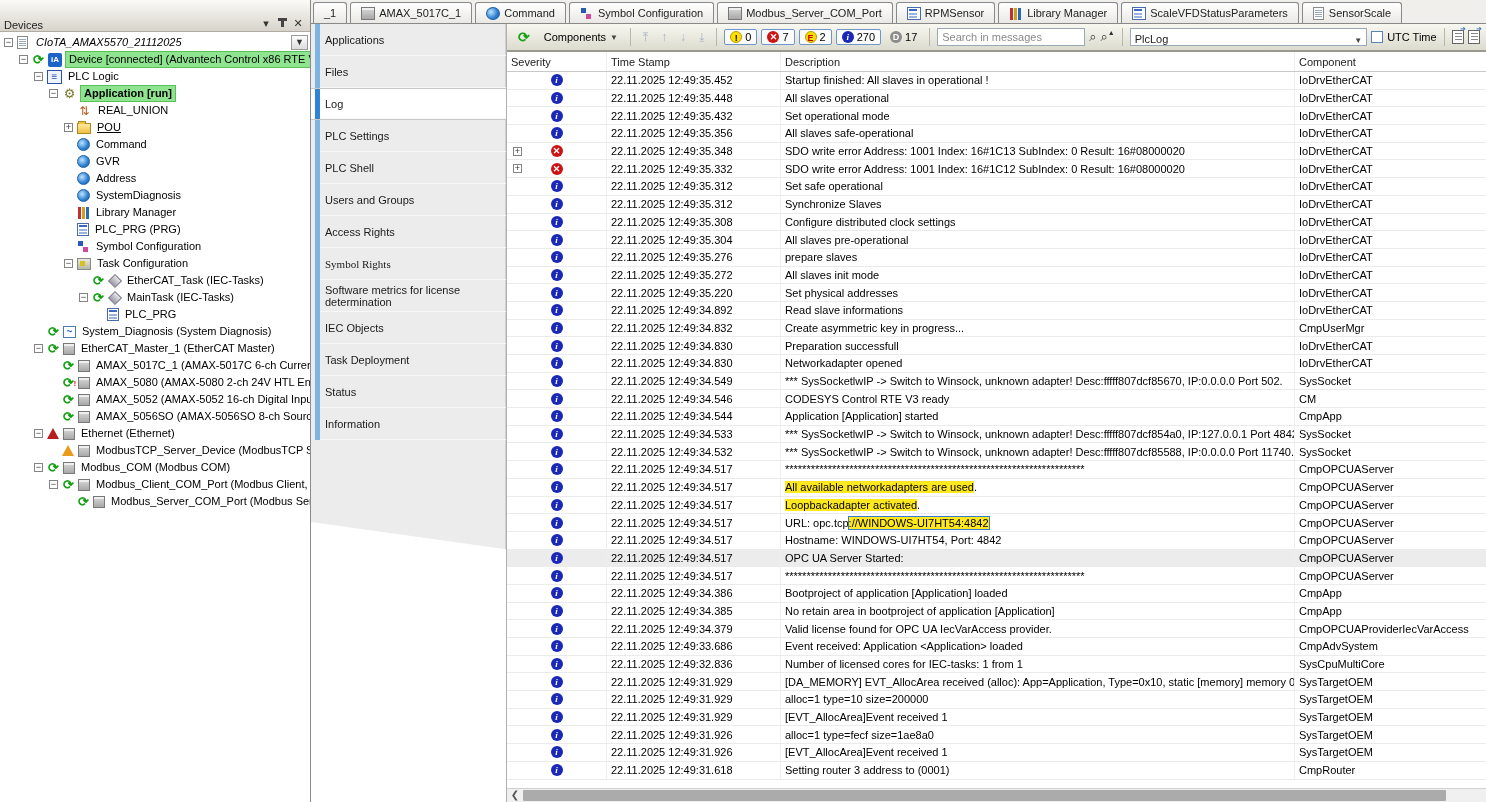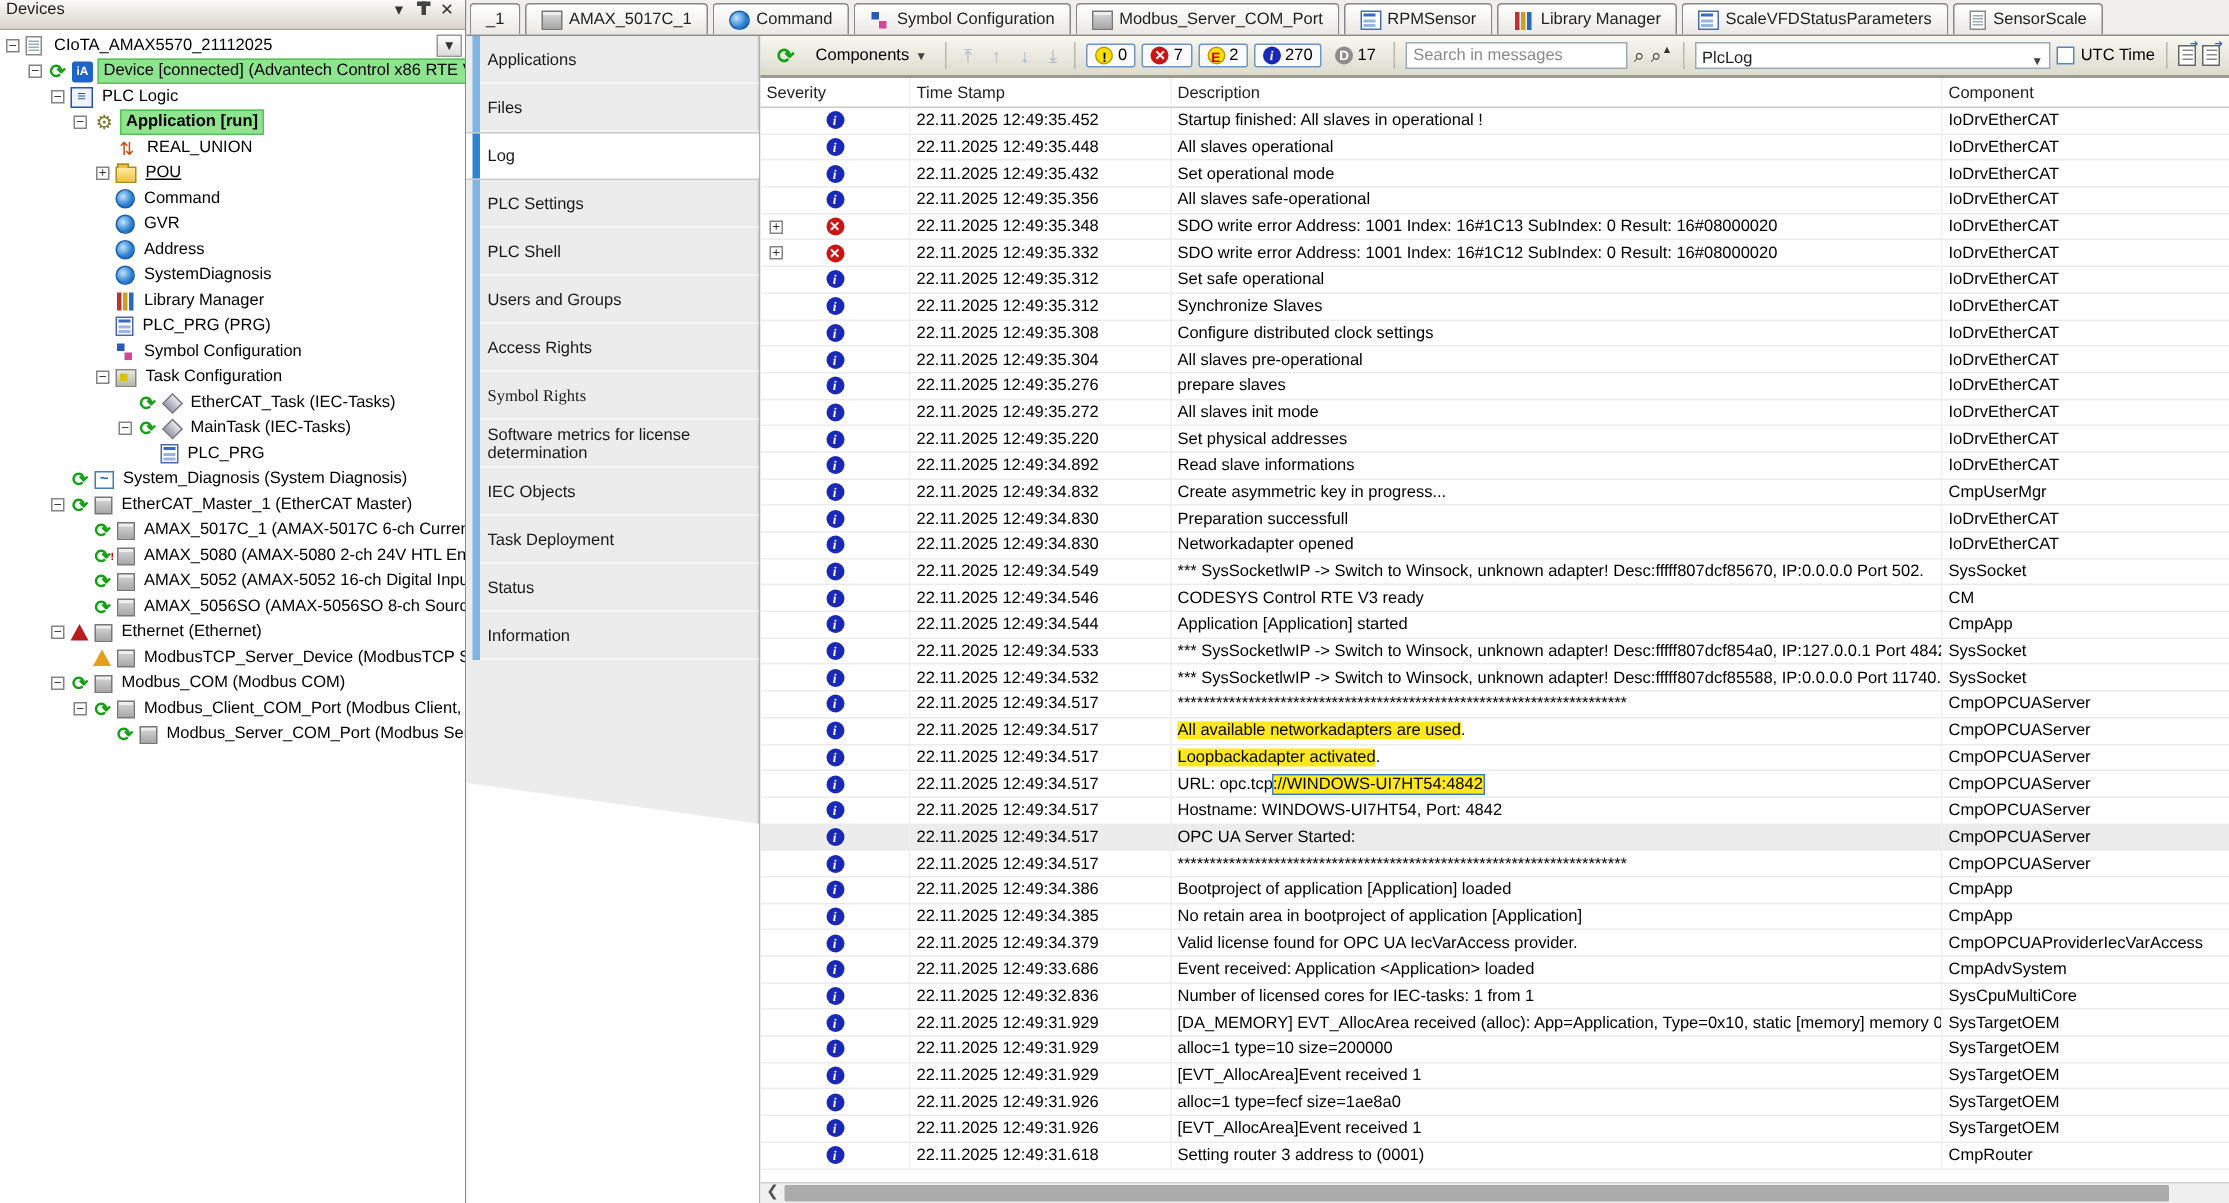--- a/index.html
+++ b/index.html
@@ -1,21 +1,21 @@
 <!DOCTYPE html>
 <html><head>
 <meta charset="utf-8">
 <style>
   *{box-sizing:border-box;margin:0;padding:0}
   html,body{width:1486px;height:802px;overflow:hidden;font-family:"Liberation Sans",sans-serif;font-size:11px;color:#000;background:#fff}
   .app{display:flex;width:1486px;height:802px}
 
   
   .devices-panel{width:311px;min-width:311px;border-right:1px solid #8a8a8a;display:flex;flex-direction:column;background:#fff}
-  .devices-header{height:20px;background:linear-gradient(#fafaf7,#d8d4cb);border-bottom:1px solid #b0aca3;display:flex;align-items:flex-start;padding:0 4px;color:#222}
+  .devices-header{height:32px;background:linear-gradient(#fafaf7,#d8d4cb);border-bottom:1px solid #b0aca3;display:flex;align-items:flex-end;padding:0 4px;color:#222}
   .devices-header .ttl{flex:1}
   .hdr-btn{width:16px;height:15px;text-align:center;line-height:14px;color:#333;cursor:default}
   .pin{display:inline-block;width:3px;height:9px;background:#444;position:relative;margin:0 6px}
   .pin:before{content:"";position:absolute;left:-3px;top:0;width:9px;height:3px;background:#444}
   .tree{flex:1;overflow:hidden;padding-top:2px;position:relative}
   .trow{height:17px;display:flex;align-items:center;white-space:nowrap;position:relative}
   .trow .lbl{padding:0 3px;line-height:15px}
   .trow .lbl.hl{background:#8fe48f;border:1px solid #59c159}
   .exp{display:inline-block;width:9px;height:9px;border:1px solid #848484;background:#fff;line-height:7px;font-size:9px;text-align:center;margin-right:4px;color:#333;flex:none}
   .exp.none{border:none;background:transparent}
@@ -123,21 +123,21 @@
     <div class="devices-header">
       <span class="ttl">Devices</span>
       <span class="hdr-btn">▾</span>
       <span class="hdr-btn"><span class="pin"></span></span>
       <span class="hdr-btn">✕</span>
     </div>
     <div class="tree">
         <div class="trow" style="padding-left: 4px;">
           <span class="exp">−</span>
           <span class="sq-doc"></span>
-          <span class="lbl"><span style="">CIoTA_AMAX5570_21112025</span></span>
+          <span class="lbl"><span style="font-style: italic;">CIoTA_AMAX5570_21112025</span></span>
           <span class="combo-btn">▼</span>
         </div>
         <div class="trow" style="padding-left: 19px;">
           <span class="exp">−</span>
           <span class="ic ic-status g-run">⟳</span>
           <span class="ic ig-ia">iA</span>
           <span class="lbl hl"><span>Device [connected] (Advantech Control x86 RTE V3 x</span></span>
         </div>
         <div class="trow" style="padding-left: 34px;">
           <span class="exp">−</span>

